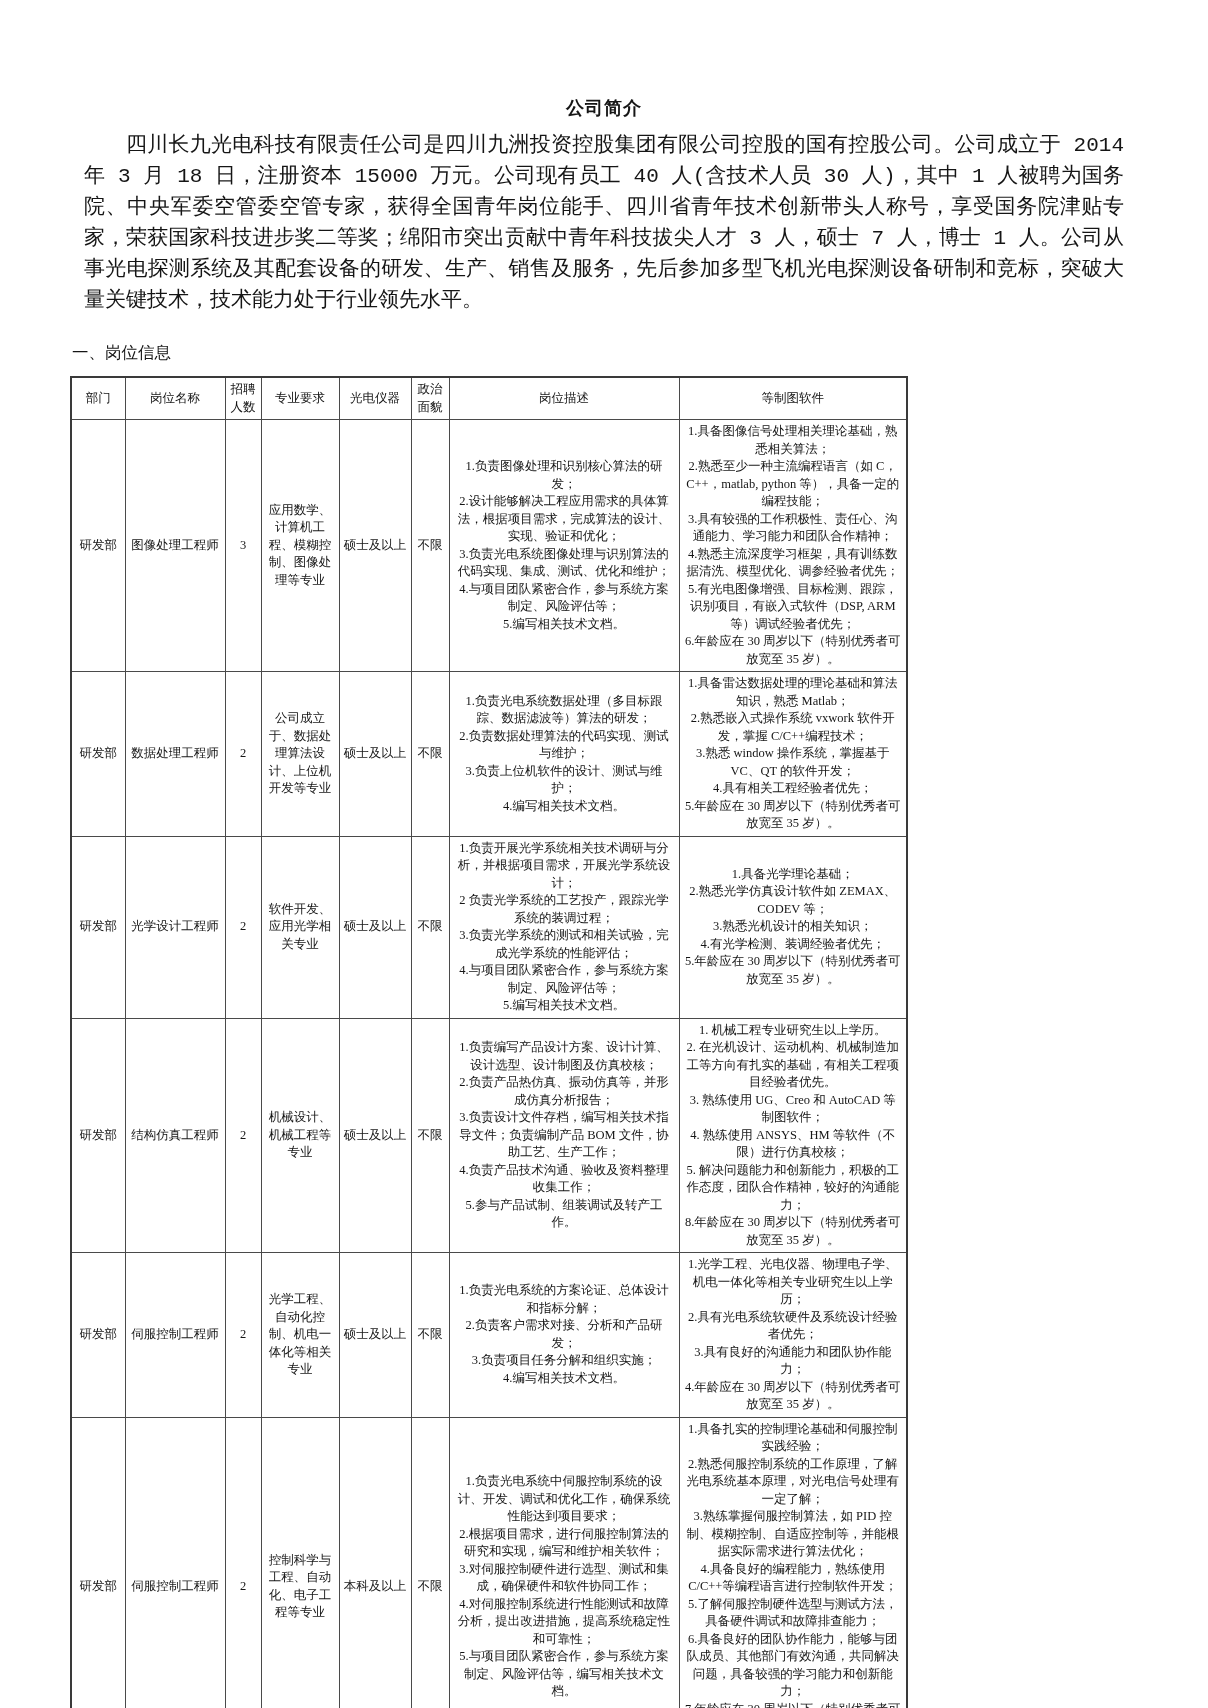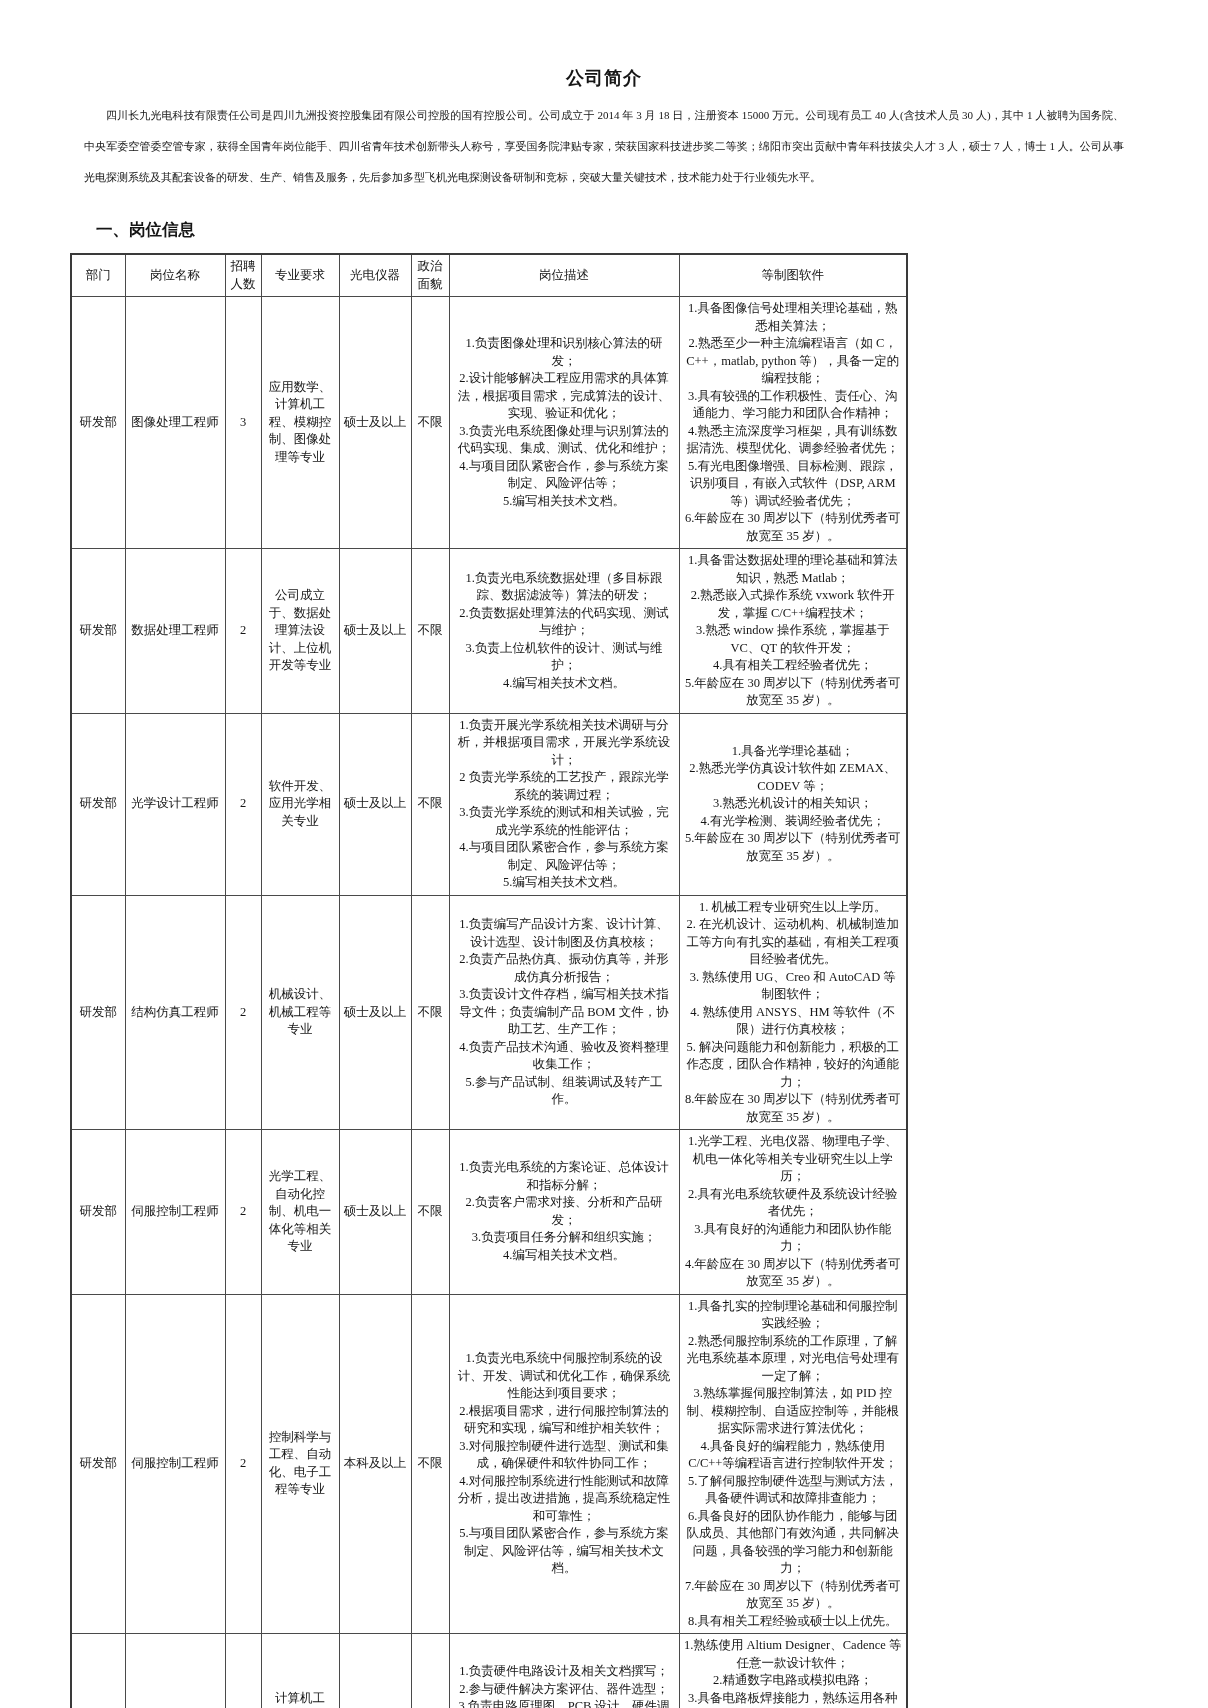--- a/index.html
+++ b/index.html
@@ -4,30 +4,30 @@
 <style>
   html,body{margin:0;padding:0;}
   body{
     width:1208px;height:1708px;background:#ffffff;color:#151515;
     font-family:"Liberation Serif","DejaVu Serif",serif;
     overflow:hidden;position:relative;
   }
   .page{width:1208px;height:1708px;}
   .doc-title{
     text-align:center;font-weight:bold;font-size:18px;
-    padding-top:66px;letter-spacing:1px;
+    padding-top:96px;letter-spacing:1px;
   }
   .intro{
     margin:10px 84px 12px 84px;
-    font-size:11px;line-height:31px;
-    text-align:justify;text-indent:2em;
+    font-size:21px;line-height:31px;
+    text-align:justify;text-indent:2em;font-family:Liberation Mono, monospace;
   }
   .section-heading{
-    margin:26px 0 12px 96px;
-    font-weight:bold;font-size:16.5px;
+    margin:26px 0 12px 72px;
+    font-weight:normal;font-size:16.5px;
   }
   table.jobs{
     border-collapse:collapse;table-layout:fixed;
     margin-left:70px;width:836px;
     border:2px solid #3a3a3a;
   }
   table.jobs th, table.jobs td{
     border:1px solid #4a4a4a;
     text-align:center;vertical-align:middle;
     font-size:12.5px;line-height:1.4;

